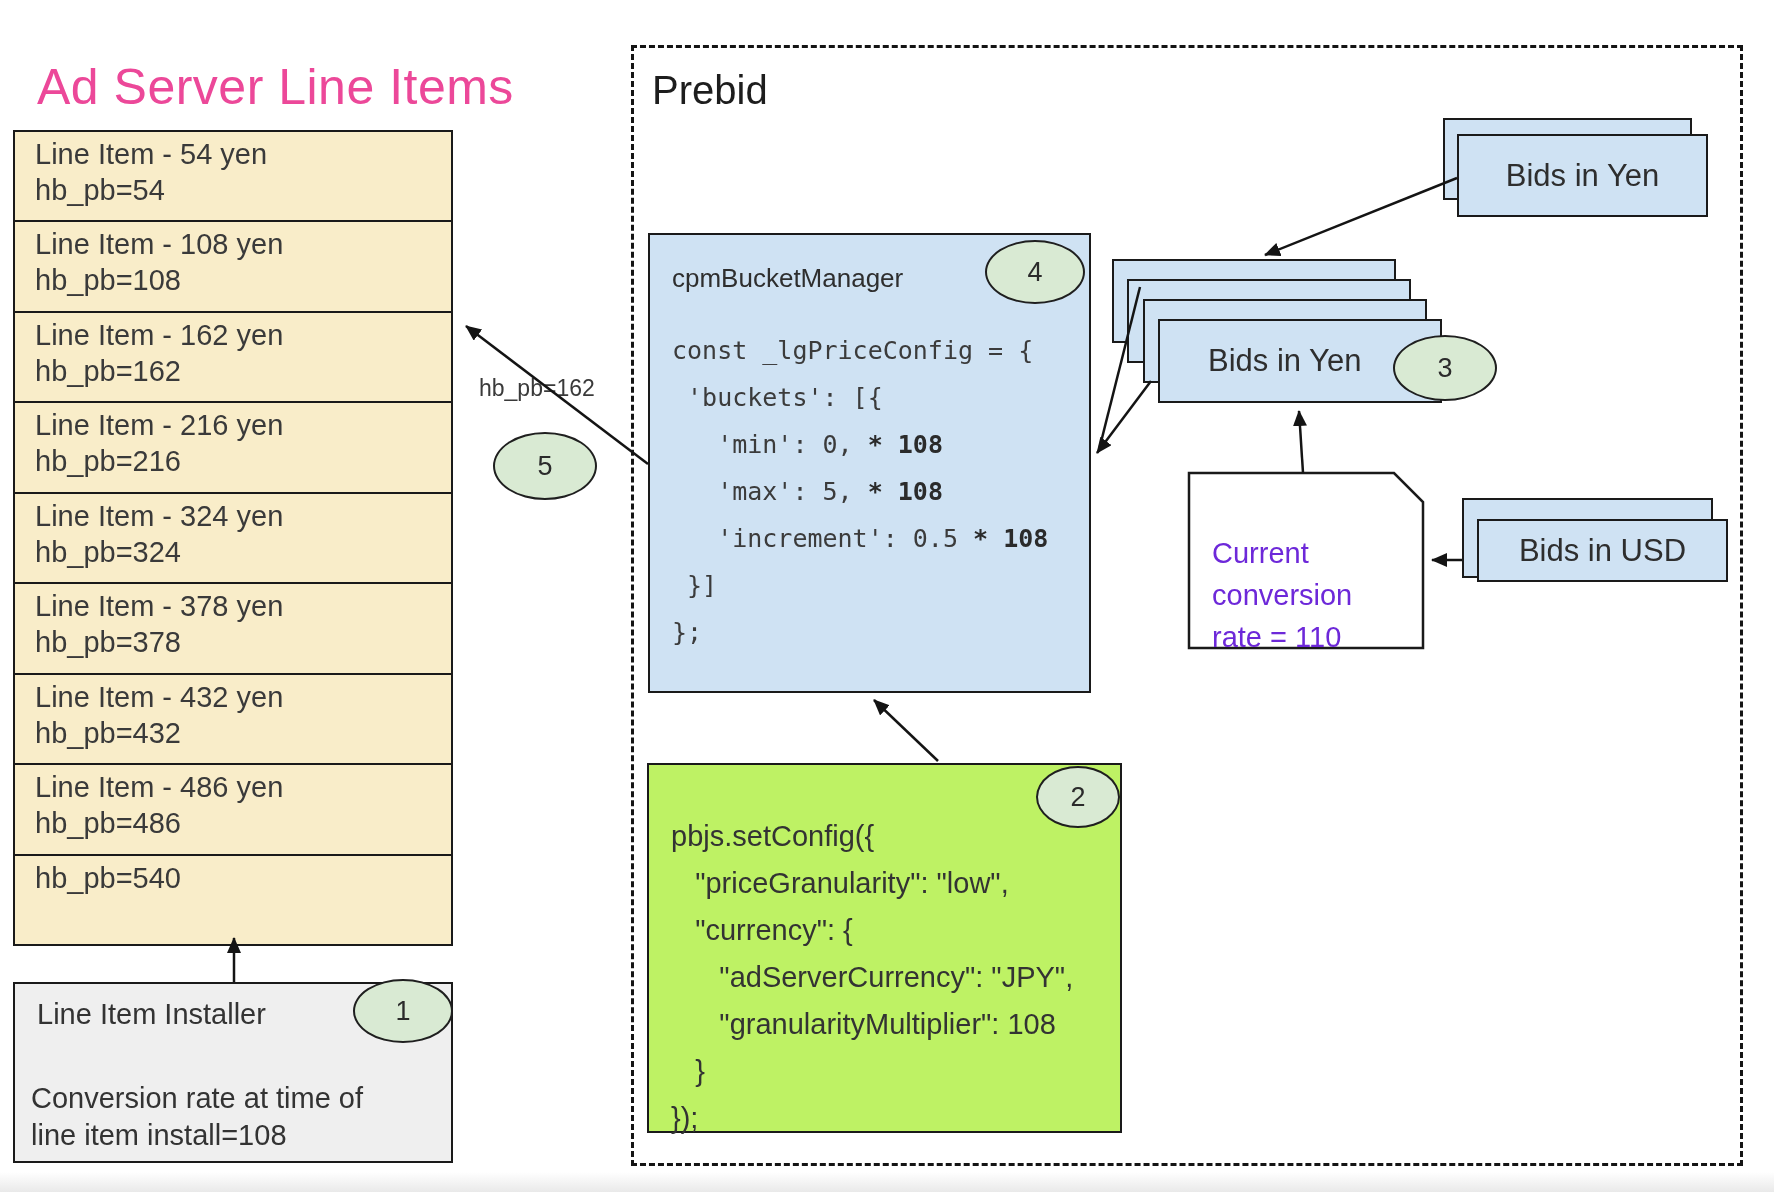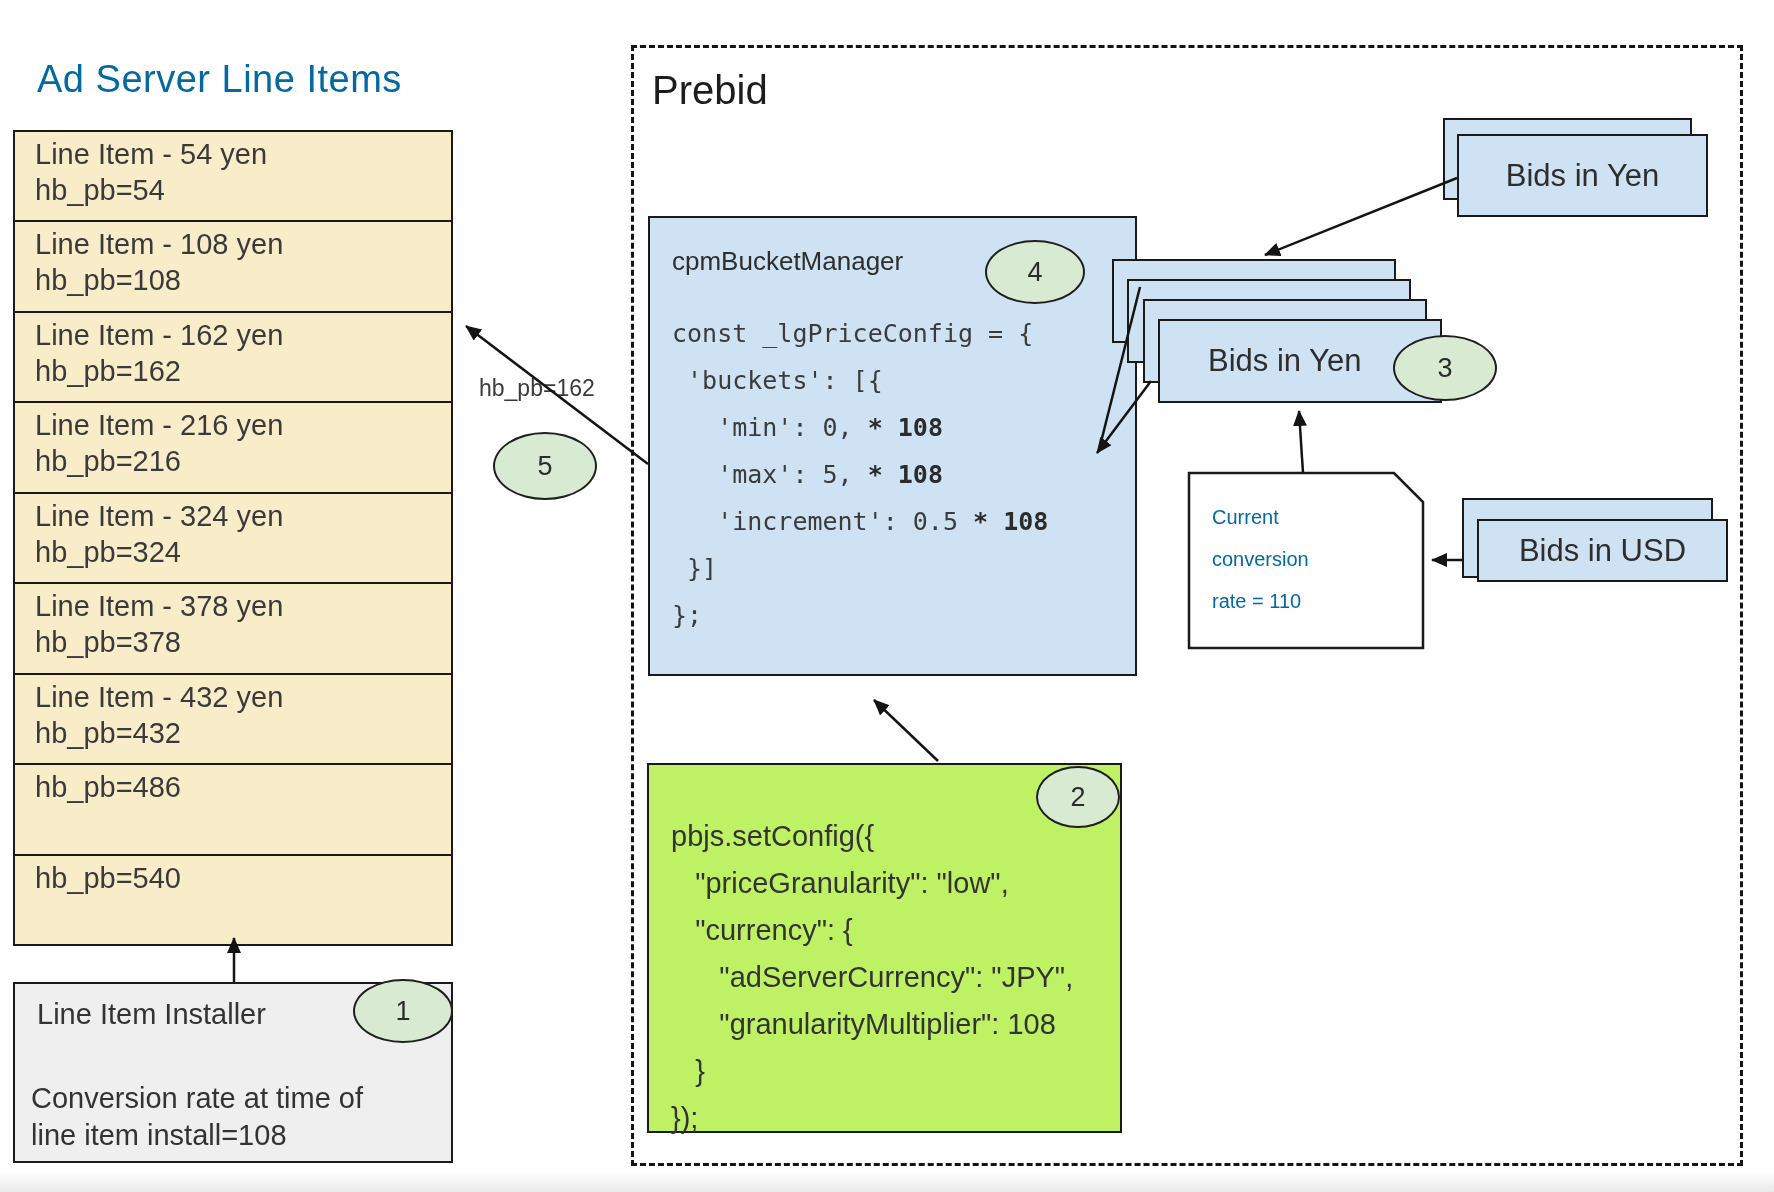--- a/index.html
+++ b/index.html
@@ -2,55 +2,55 @@
 <html><head>
 <meta charset="utf-8">
 <style>
   html,body{margin:0;padding:0;background:#fff;}
   #canvas{
     position:relative;width:1774px;height:1192px;overflow:hidden;background:#ffffff;
     font-family:"Liberation Sans", sans-serif;color:#2b2b2b;
   }
   .abs{position:absolute;}
   
-  .big-title{font-size:38px;color:#0369a1;letter-spacing:0.5px;}
+  .big-title{font-size:50px;color:#ec4899;letter-spacing:0.5px;}
   
   .li-table{left:13px;top:114px;width:440px;height:816px;border:2.5px solid #1a1a1a;
     background:#f9edc9;display:flex;flex-direction:column;z-index:10;box-sizing:border-box;margin-top:16px;}
   .li-row{flex:1 1 0;border-bottom:2px solid #1a1a1a;padding:4px 0 0 20px;box-sizing:border-box;
     font-size:29px;line-height:36px;color:#3a3a3a;overflow:hidden;}
   .li-row:last-child{border-bottom:none;}
   .li-row div{white-space:nowrap;}
   
   .installer{left:13px;top:982px;width:440px;height:181px;background:#efefef;border:2.5px solid #1a1a1a;
     box-sizing:border-box;z-index:10;font-size:29px;color:#333;}
   .installer .t1{position:absolute;left:22px;top:14px;}
   .installer .t2{position:absolute;left:16px;top:96px;line-height:37px;width:390px;}
   
   .prebid-box{left:631px;top:45px;width:1112px;height:1121px;border:3px dashed #141414;
     box-sizing:border-box;z-index:2;background:transparent;}
   .prebid-title{left:652px;top:68px;font-size:40px;color:#1d1d1d;z-index:3;}
   
-  .cpm-box{left:648px;top:216px;width:489px;height:460px;background:#cfe2f3;border:2.5px solid #1a1a1a;
+  .cpm-box{left:648px;top:233px;width:443px;height:460px;background:#cfe2f3;border:2.5px solid #1a1a1a;
     box-sizing:border-box;z-index:10;}
   .cpm-label{position:absolute;left:22px;top:28px;font-size:26px;color:#2e2e2e;}
   .cpm-code{position:absolute;left:22px;top:92px;font-family:"DejaVu Sans Mono", monospace;
     font-size:25px;line-height:47px;color:#3b3b3b;}
   .cpm-code .ln{white-space:pre;}
   .cpm-code .bold{font-weight:bold;color:#2b2b2b;}
   
   .pbjs-box{left:647px;top:763px;width:475px;height:370px;background:#bef264;border:2.5px solid #1a1a1a;
     box-sizing:border-box;z-index:10;}
   .pbjs-code{position:absolute;left:22px;top:48px;font-size:29px;line-height:47px;color:#333;}
   .pbjs-code .ln{white-space:pre;}
   
   .card{background:#cfe2f3;border:2.5px solid #1a1a1a;box-sizing:border-box;
     display:flex;align-items:center;justify-content:center;font-size:31px;color:#2e2e2e;}
   
-  .note-text{left:1212px;top:496px;z-index:20;font-size:20px;line-height:42px;color:#0369a1;}
+  .note-text{left:1212px;top:532px;z-index:20;font-size:29px;line-height:42px;color:#6d28d9;}
   
   .hbpb-label{left:479px;top:375px;font-size:23px;color:#3a3a3a;z-index:40;}
   
   .badge{border:2.5px solid #1f1f1f;background:#d9ead3;border-radius:50%;z-index:55;
     display:flex;align-items:center;justify-content:center;font-size:27px;color:#2b2b2b;box-sizing:border-box;}
   svg.under{position:absolute;left:0;top:0;z-index:1;}
   svg.overlay{position:absolute;left:0;top:0;z-index:50;pointer-events:none;}
   .bottom-strip{left:0;top:1172px;width:1774px;height:20px;
     background:linear-gradient(#ffffff,#e9e9e9);z-index:0;}
 </style>
@@ -91,20 +91,21 @@
     </div>
     <div class="li-row">
       <div>Line Item - 378 yen</div>
       <div>hb_pb=378</div>
     </div>
     <div class="li-row">
       <div>Line Item - 432 yen</div>
       <div>hb_pb=432</div>
     </div>
     <div class="li-row">
+      <div>Line Item - 486 yen</div>
       <div>hb_pb=486</div>
     </div>
     <div class="li-row">
       <div>hb_pb=540</div>
     </div>
   </div>
 
   <div class="abs installer">
     <div class="t1">Line Item Installer</div>
     <div class="t2">

